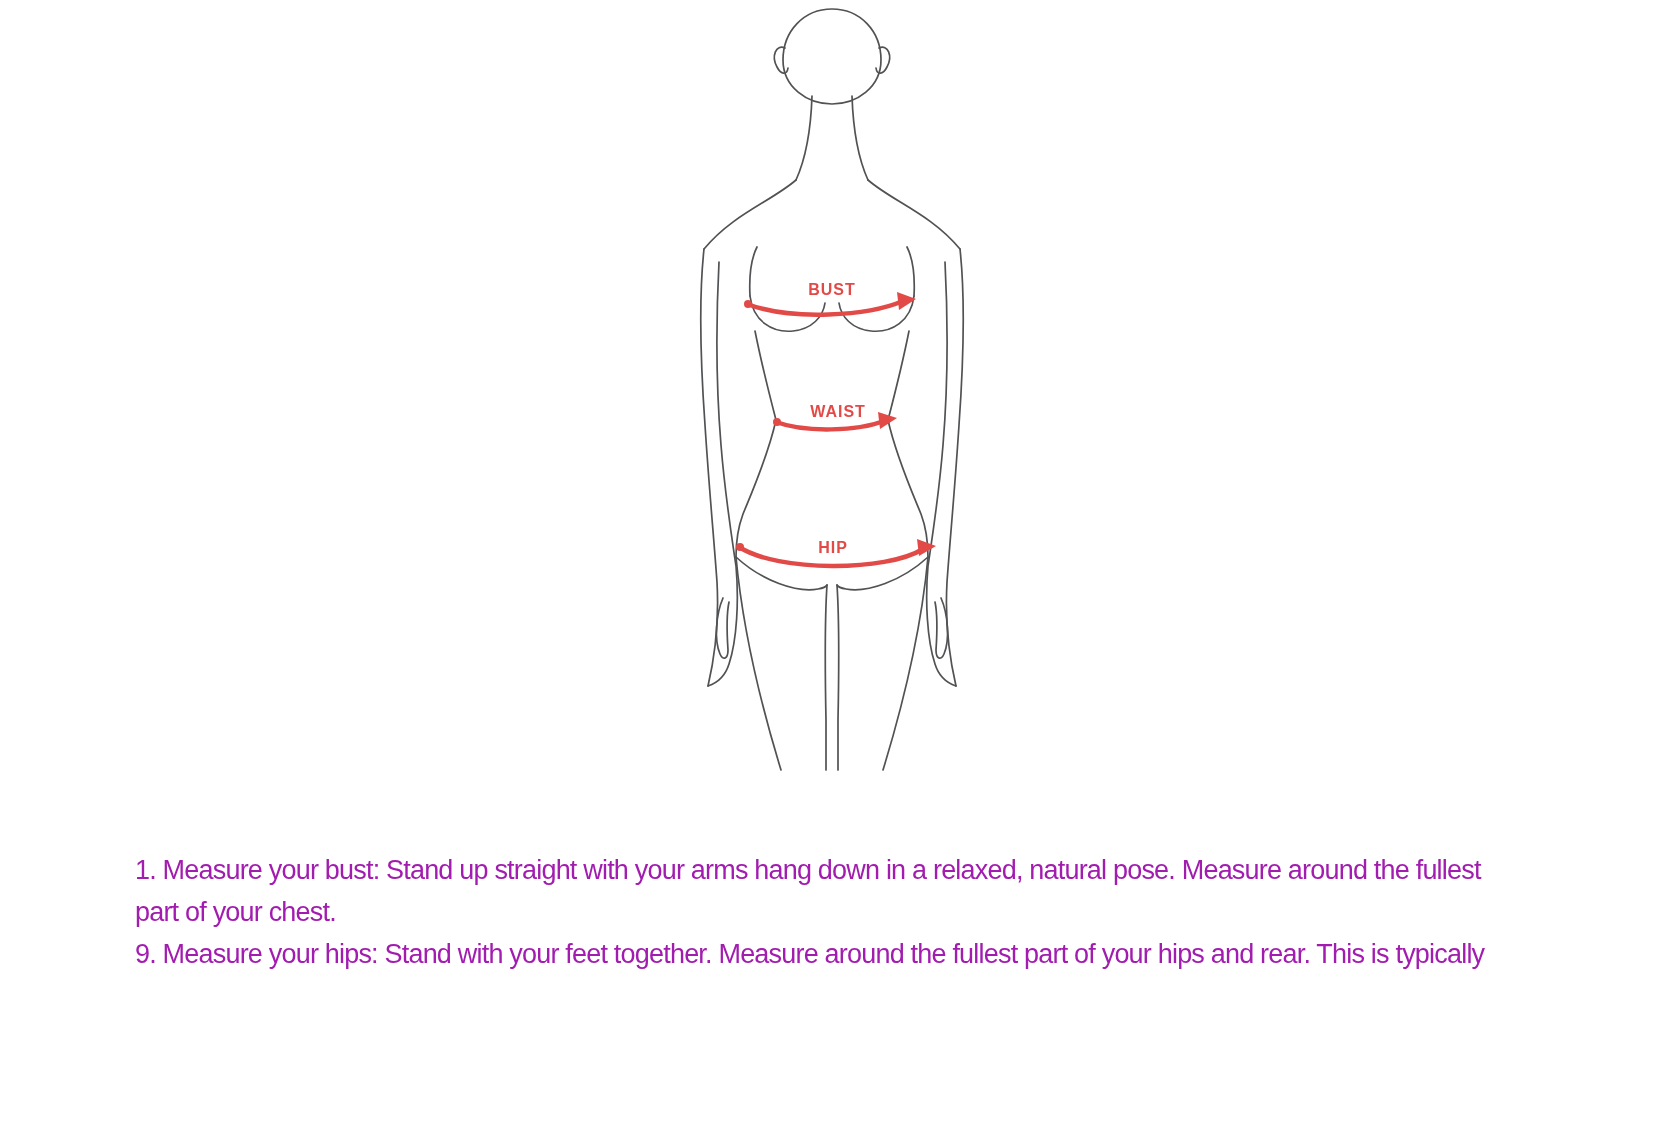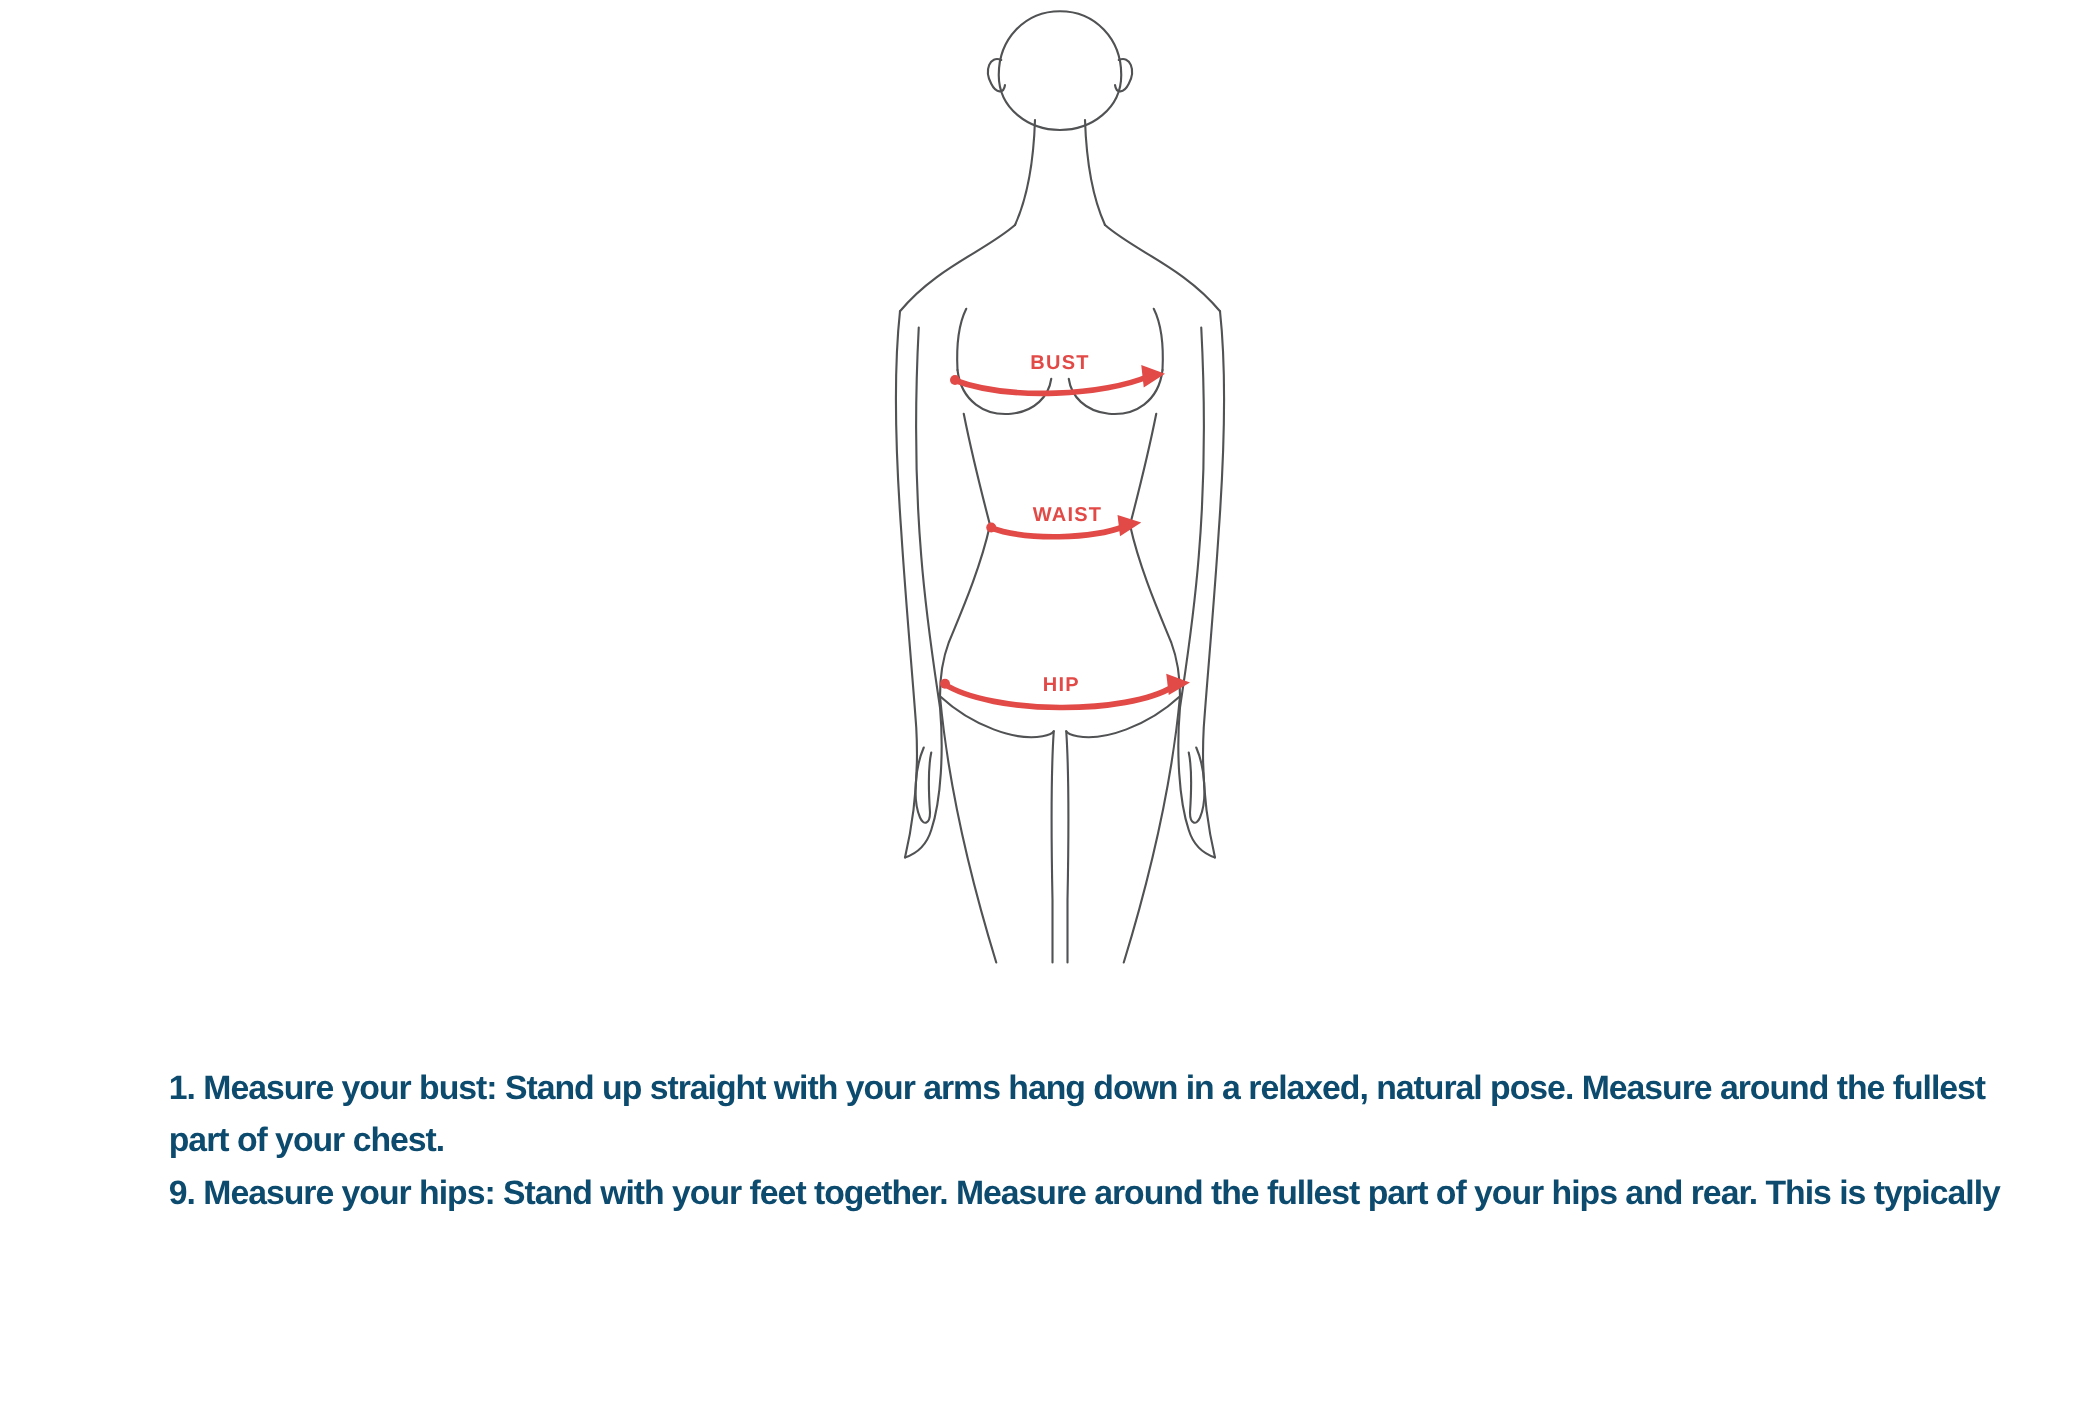--- a/index.html
+++ b/index.html
@@ -12,21 +12,21 @@
     font-family: "Liberation Sans", sans-serif;
   }
   .page {
     position: relative;
     width: 1668px;
     height: 1122px;
     background: #ffffff;
   }
   .figure-wrap {
     position: absolute;
-    left: 656px;
+    left: 640px;
     top: 0;
     width: 330px;
     height: 790px;
   }
   .figure-wrap svg { display: block; width: 330px; height: 790px; }
 
   .outline-path {
     fill: none;
     stroke: var(--outline, #515254);
     stroke-width: 1.7;
@@ -48,25 +48,24 @@
     font-size: 16px;
     letter-spacing: 1px;
     text-anchor: middle;
   }
 
   .instructions {
     position: absolute;
     left: 135px;
     top: 849px;
     width: 1520px;
-    color: #0c4a6e;
+    color: #a21caf;
     font-size: 27px;
     letter-spacing: -0.8px;
     line-height: 42px;
-    font-weight: bold;
   }
   .instr-line {
     white-space: nowrap;
     height: 42px;
   }
 </style>
 </head>
 <body>
 
 <div class="page">

